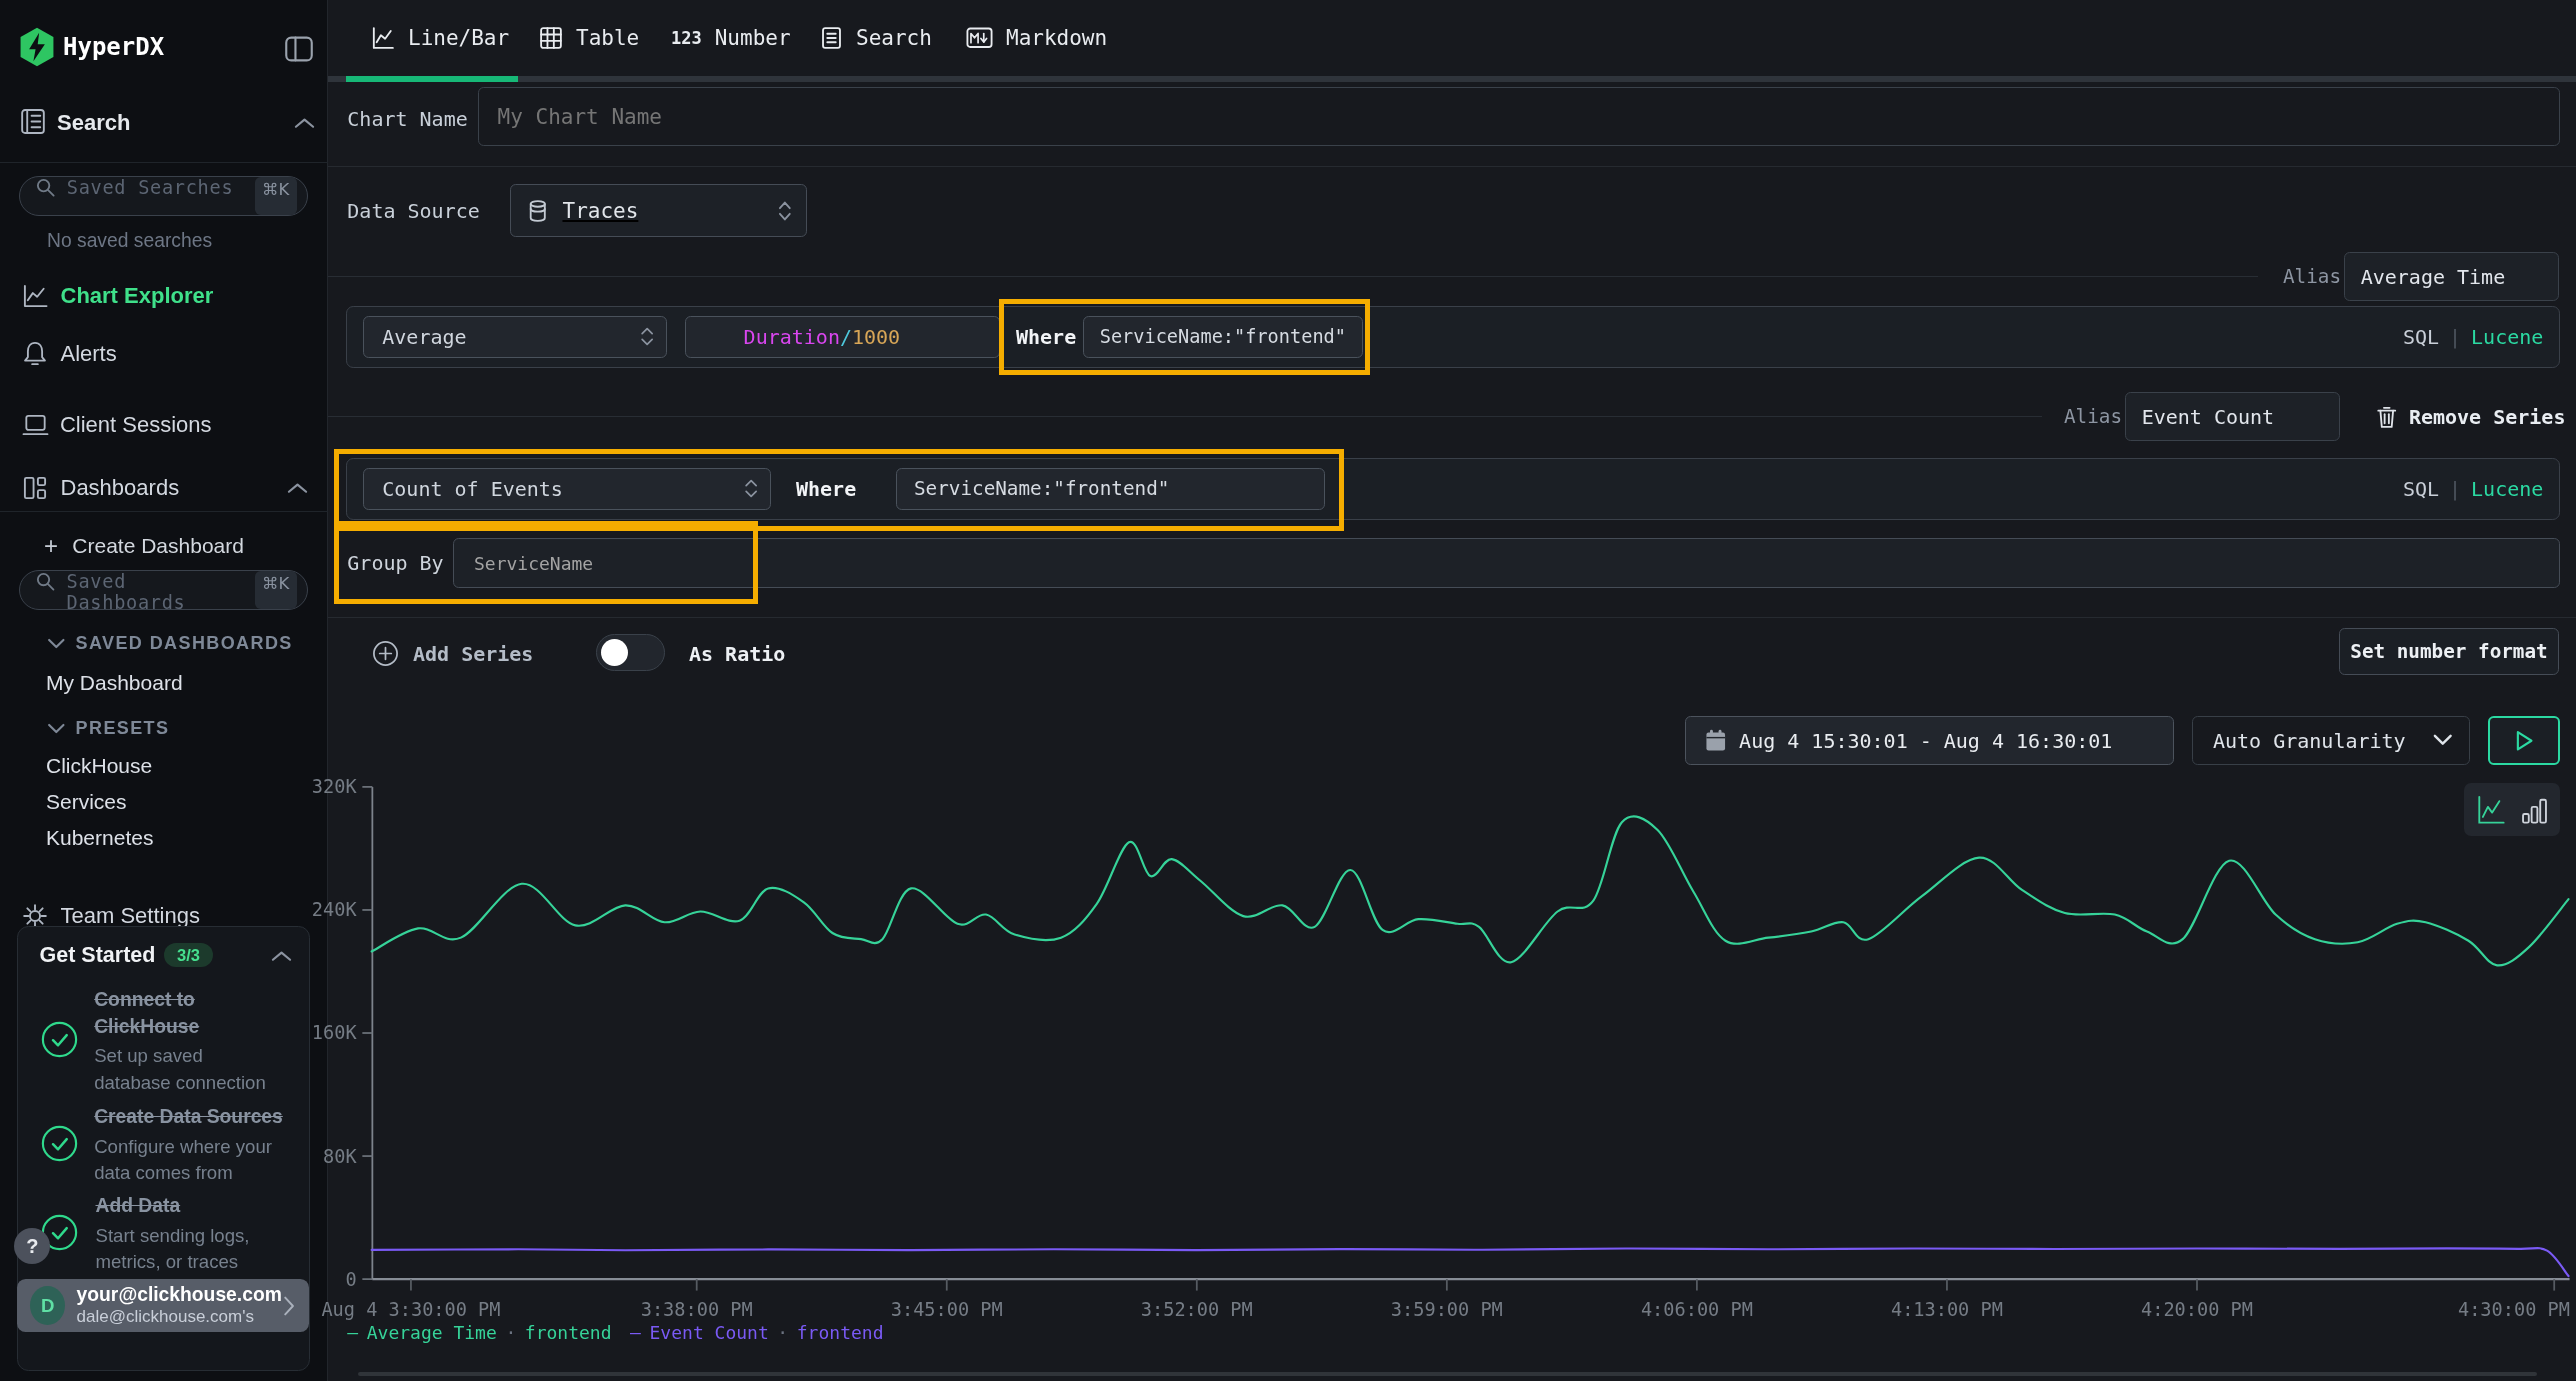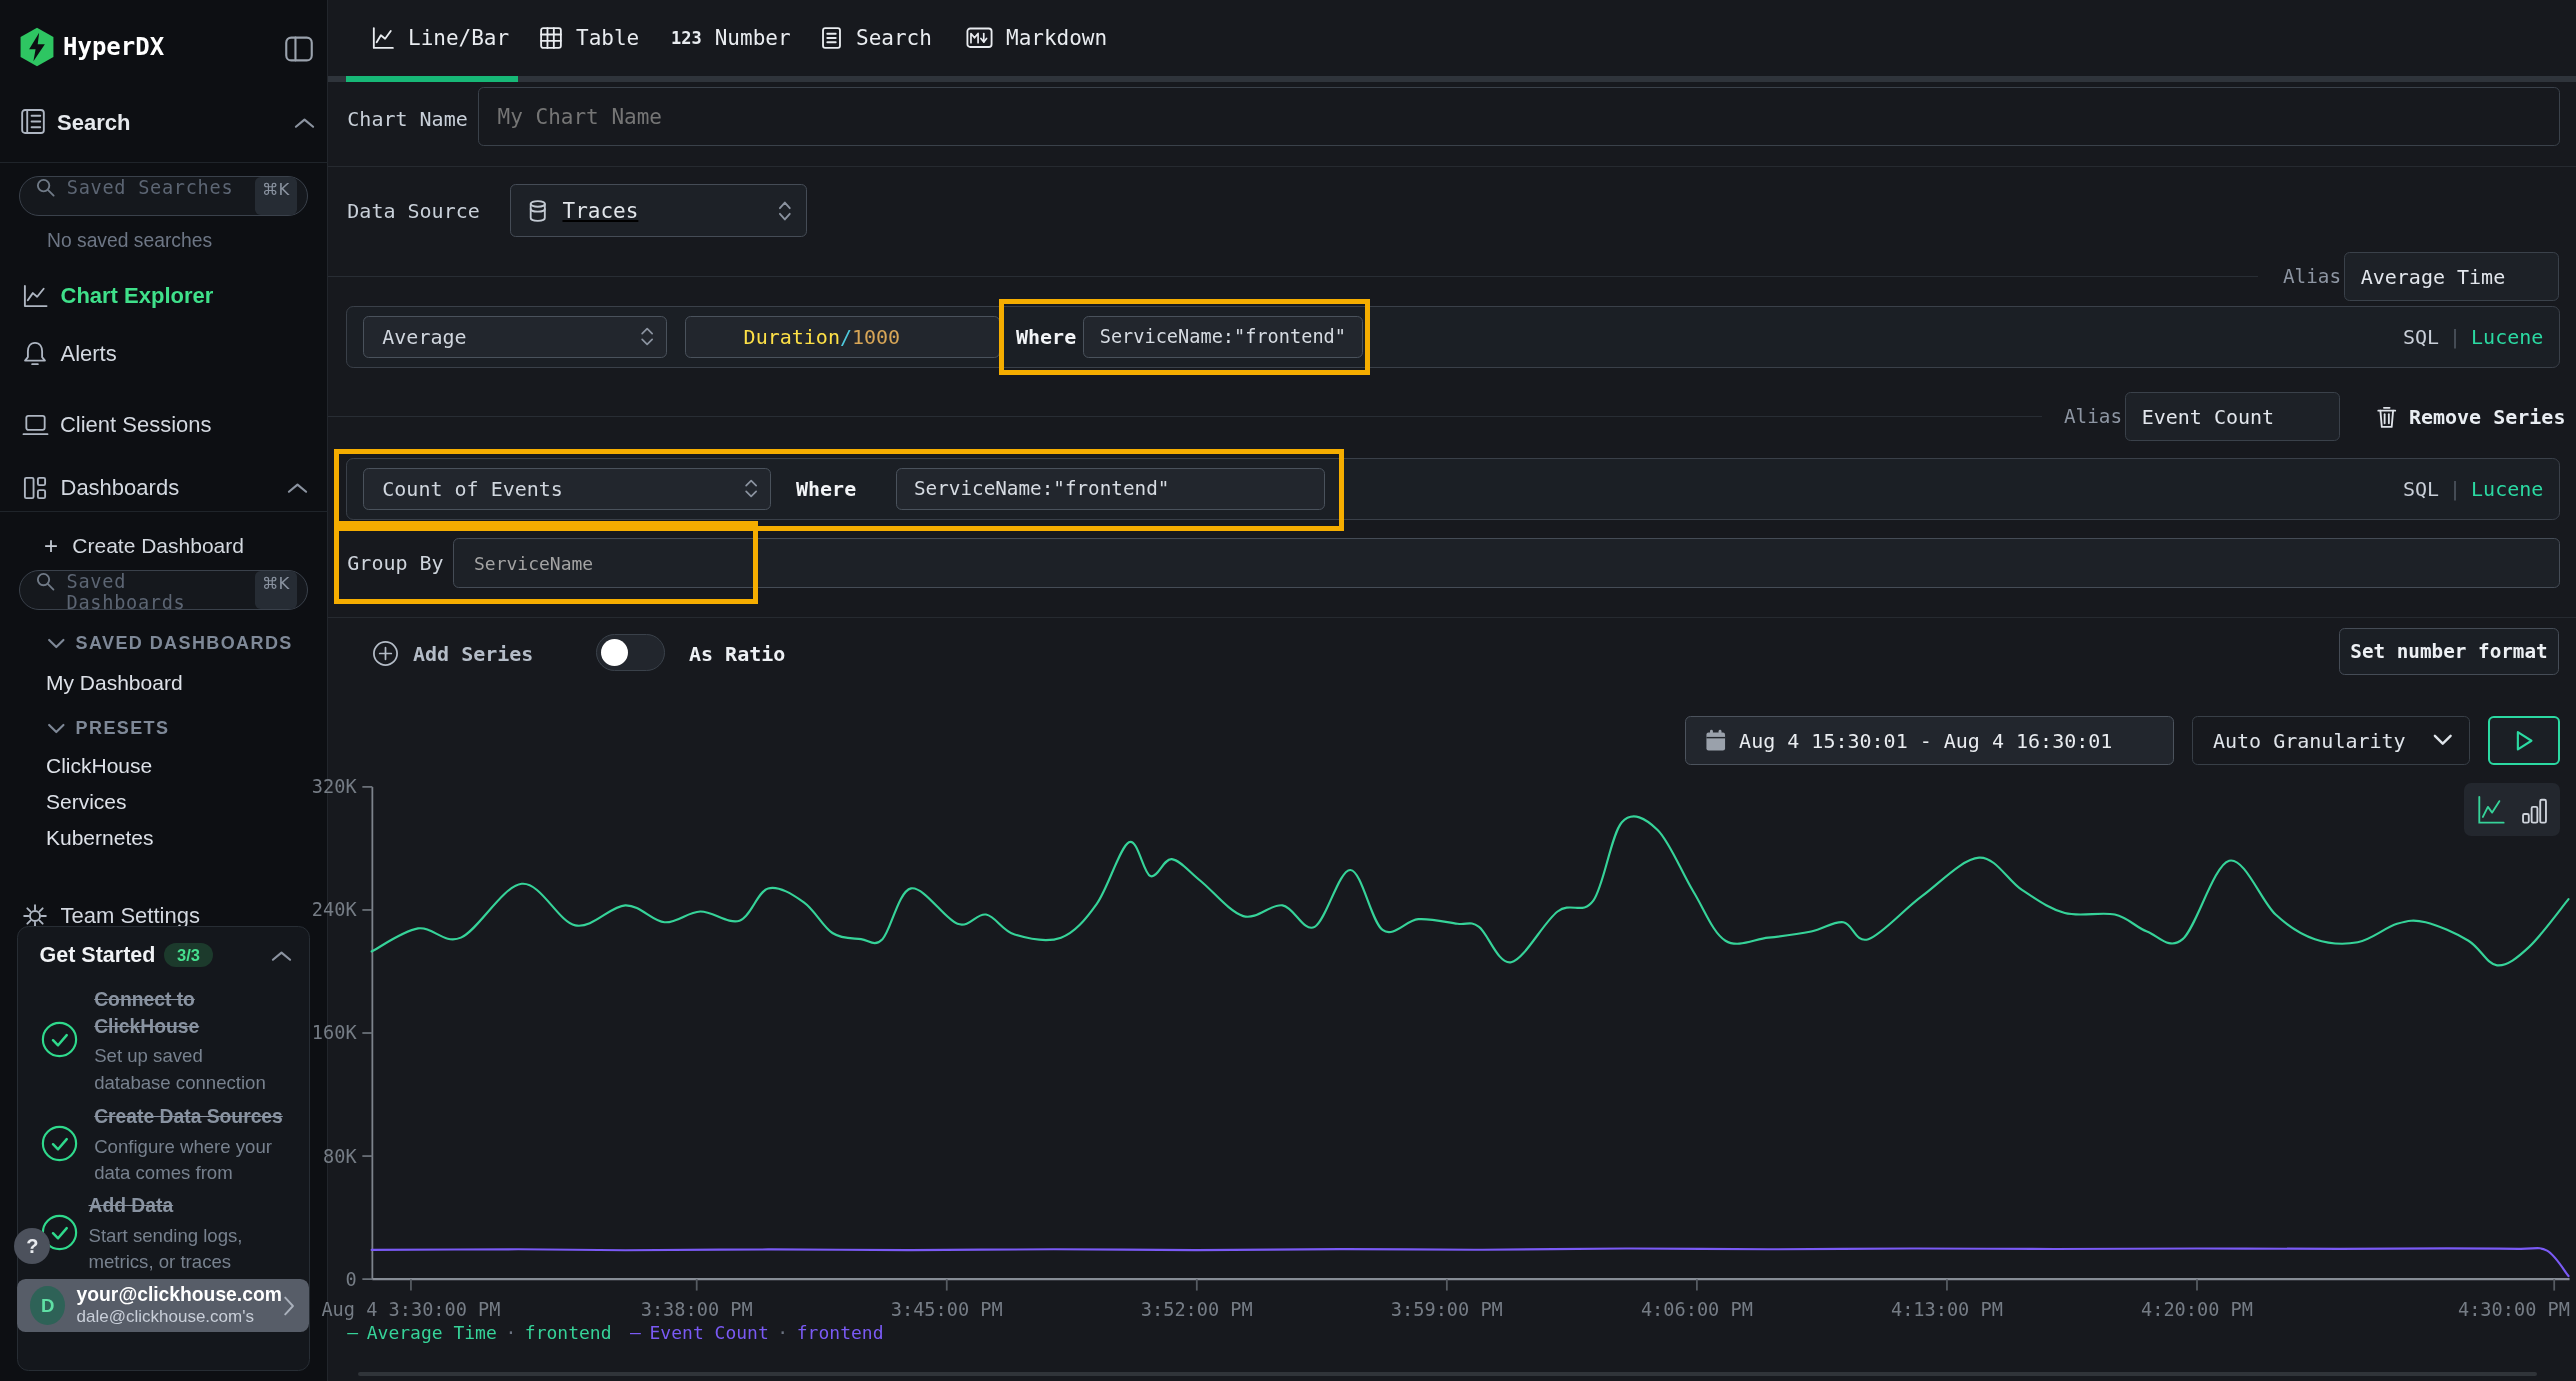--- a/index.html
+++ b/index.html
@@ -189,21 +189,21 @@
       <div class="abs" style="left:21.5px;top:177px;width:250px;display:flex;gap:15.7px;">
         <svg width="39" height="39" viewBox="0 0 54 54" style="flex:none;margin-top:20px;">
             <circle cx="27" cy="27" r="23" fill="none" stroke="#2fd98c" stroke-width="3"></circle>
             <polyline points="18,28 25,35 37,21" fill="none" stroke="#2fd98c" stroke-width="3.5" stroke-linecap="round" stroke-linejoin="round"></polyline>
           </svg>
         <div class="sans">
             <div class="gs-item-title">Create Data Sources</div>
             <div class="gs-item-desc" style="width:186px;">Configure where your data comes from</div>
           </div>
       </div>
-      <div class="abs" style="left:21.5px;top:266px;width:250px;display:flex;gap:10px;">
+      <div class="abs" style="left:21.5px;top:266px;width:250px;display:flex;gap:17px;">
         <svg width="39" height="39" viewBox="0 0 54 54" style="flex:none;margin-top:20px;">
             <circle cx="27" cy="27" r="23" fill="none" stroke="#2fd98c" stroke-width="3"></circle>
             <polyline points="18,28 25,35 37,21" fill="none" stroke="#2fd98c" stroke-width="3.5" stroke-linecap="round" stroke-linejoin="round"></polyline>
           </svg>
         <div class="sans">
             <div class="gs-item-title">Add Data</div>
             <div class="gs-item-desc" style="width:186px;">Start sending logs, metrics, or traces</div>
           </div>
       </div>
     </div>
@@ -298,21 +298,21 @@
     <div class="rowbox" style="top:306px;">
       <div class="selectbox" style="left:15.7px;top:8.6px;width:304px;height:42px;">
         <span class="mono" style="margin-left:18.6px;font-size:20px;color:#d0d6de;">Average</span>
         <svg width="14.3" height="23" viewBox="0 0 20 32" style="margin-left:auto;margin-right:11.4px;">
             <polyline points="3,12 10,5 17,12" class="chev" style="stroke:#8b93a0;stroke-width:2.4;"></polyline>
             <polyline points="3,20 10,27 17,20" class="chev" style="stroke:#8b93a0;stroke-width:2.4;"></polyline>
           </svg>
       </div>
       <div class="selectbox" style="left:338px;top:8.6px;width:315px;height:42px;">
         <span class="mono" style="margin-left:18.6px;font-size:20px;">
-          <span style="color: #fde047; padding-left: 39px;">Duration</span><span style="color: rgb(78, 201, 221);">/</span><span style="color: rgb(216, 166, 87);">1000</span>
+          <span style="color: #d946ef; padding-left: 39px;">Duration</span><span style="color: rgb(78, 201, 221);">/</span><span style="color: rgb(216, 166, 87);">1000</span>
         </span>
       </div>
       <div class="abs mono" style="left:669px;top:0;height:59px;display:flex;align-items:center;font-size:20px;font-weight:bold;color:#f2f4f7;">Where</div>
       <div class="selectbox" style="left:736px;top:8.6px;width:280px;height:42px;">
         <input class="native-input mono" style="font-size: 18.6px; color: rgb(214, 219, 226); padding-left: 15.7px;" value="ServiceName:&quot;frontend&quot;">
       </div>
       <div class="sqlswitch mono">
         <span style="color:#c9cfd8;">SQL</span>
         <span style="color:#4d545e;">|</span>
         <span style="color:#2bd9a2;">Lucene</span>

